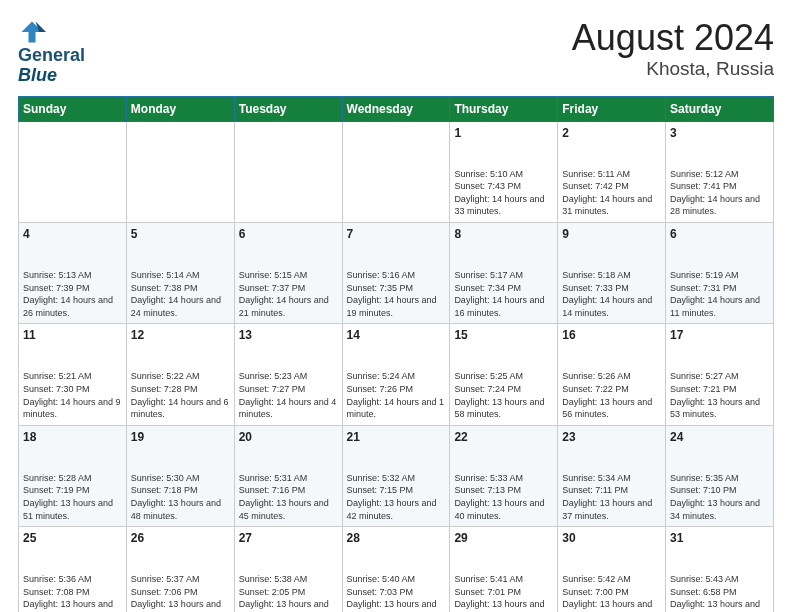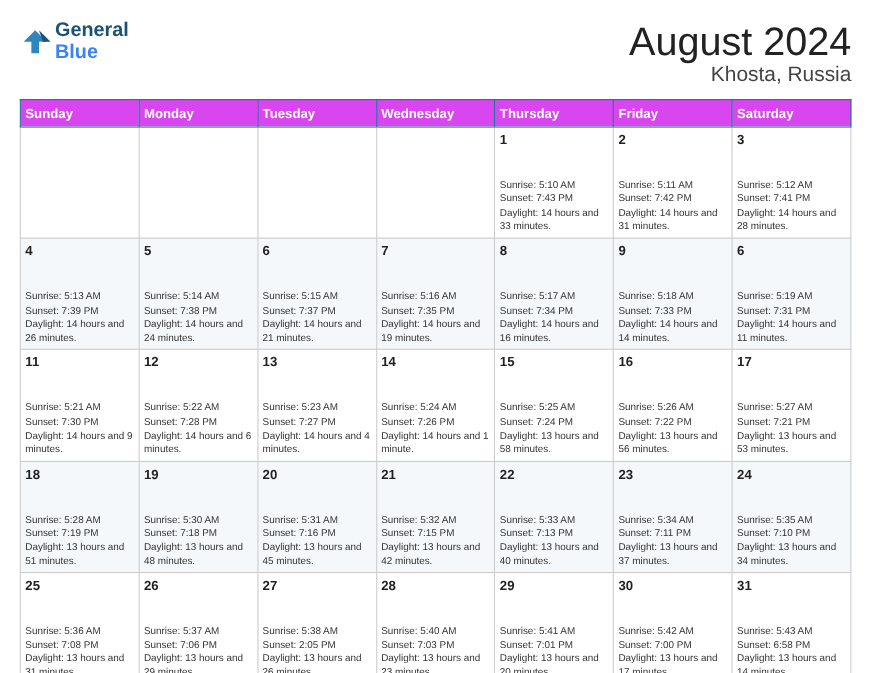--- a/index.html
+++ b/index.html
@@ -18,21 +18,22 @@
       flex-direction: column;
     }
     .header {
       display: flex;
       justify-content: space-between;
       align-items: flex-start;
       margin-bottom: 10px;
     }
     .logo {
       display: flex;
-      align-items: center;
+      align-items: flex-start;
+      flex-direction: column;
     }
     .logo-text {
       font-size: 18px;
       font-weight: bold;
       color: #1a5276;
       line-height: 1.1;
     }
     .logo-icon {
       width: 28px;
       height: 28px;
@@ -52,21 +53,21 @@
       color: #444;
     }
     .calendar {
       flex: 1;
       border: 1px solid #ccc;
       border-collapse: collapse;
       width: 100%;
       table-layout: fixed;
     }
     .calendar thead tr th {
-      background: #d946ef;
+      background: #15803d;
       color: #fff;
       font-size: 12px;
       font-weight: bold;
       padding: 5px 4px;
       border: 1px solid #2471a3;
       text-align: left;
     }
     .calendar tbody tr td {
       border: 1px solid #ccc;
       vertical-align: top;
@@ -103,21 +104,21 @@
 <div class="page">
   <div class="header">
     <div class="logo">
       <svg class="logo-icon" viewBox="0 0 32 32">
         <rect x="0" y="0" width="32" height="32" fill="none"></rect>
         <polygon points="16,4 28,16 20,16 20,28 12,28 12,16 4,16" fill="#2e86c1"></polygon>
         <polygon points="20,4 32,16 24,16" fill="#1a5276"></polygon>
       </svg>
       <div class="logo-text">
         <div>General</div>
-        <div style="color:#3b82f6;">Blue</div>
+        <div style="color:#0c4a6e;font-style:italic;">Blue</div>
       </div>
     </div>
     <div class="title-block">
       <div class="month-title">August 2024</div>
       <div class="location">Khosta, Russia</div>
     </div>
   </div>
 
   <table class="calendar">
     <thead>

